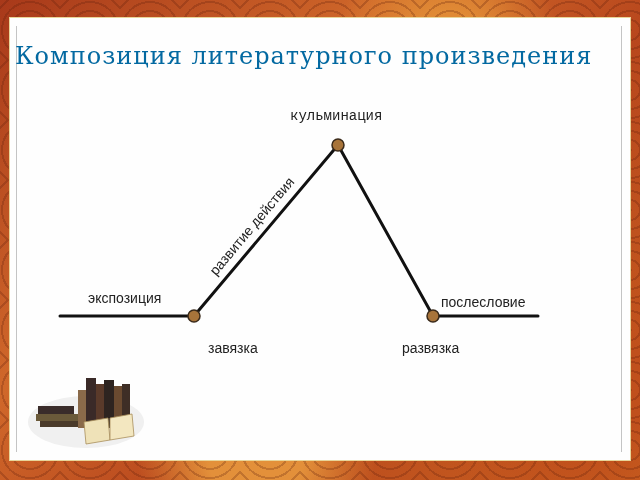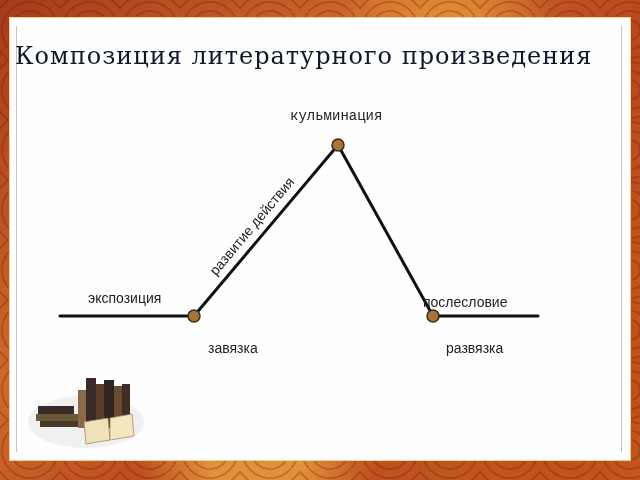--- a/index.html
+++ b/index.html
@@ -11,21 +11,21 @@
                 linear-gradient(135deg, #a8391a 0%, #d0682a 35%, #b8471d 60%, #c8601f 100%);
     font-family: "Liberation Sans", sans-serif; }
   .frame-pattern { position:absolute; inset:0; opacity:0.25;
     background-image: repeating-radial-gradient(circle at 30px 30px, #5a1a08 0 2px, transparent 2px 9px);
     background-size: 60px 60px; }
   .panel { position:absolute; left:10px; top:18px; width:620px; height:442px;
     background:#fefefe; box-shadow: 0 0 0 1px #e8d59a; }
   .panel-rule-left { position:absolute; left:6px; top:8px; bottom:8px; width:1px; background:#c4c4c4; }
   .panel-rule-right { position:absolute; right:8px; top:8px; bottom:8px; width:1px; background:#c4c4c4; }
   .title { position:absolute; left:15px; top:42px; font-family:"DejaVu Serif", serif;
-    font-size:24px; color:#0f172a; letter-spacing:1px; white-space:nowrap; }
+    font-size:24px; color:#0369a1; letter-spacing:1px; white-space:nowrap; }
   svg.diagram { position:absolute; left:0; top:0; }
   .lbl { position:absolute; font-size:14px; color:#222; white-space:nowrap; }
   .books { position:absolute; left:28px; top:370px; width:120px; height:80px; }
 </style>
 </head>
 <body>
 
 <div class="frame-pattern"></div>
 <div class="panel">
   <div class="panel-rule-left"></div>
@@ -44,23 +44,23 @@
   <g fill="#a8743a" stroke="#3a2a1a" stroke-width="1.5">
     <circle cx="194" cy="316" r="6"></circle>
     <circle cx="338" cy="145" r="6"></circle>
     <circle cx="433" cy="316" r="6"></circle>
   </g>
 </svg>
 
 <div class="lbl" style="left:290px;top:108px;font-family:Liberation Mono, monospace;">кульминация</div>
 <div class="lbl" style="left:206px;top:268px;transform-origin:0 0;transform:rotate(-50deg);">развитие действия</div>
 <div class="lbl" style="left:88px;top:290px;">экспозиция</div>
-<div class="lbl" style="left:423px;top:294px;">послесловие</div>
+<div class="lbl" style="left:441px;top:294px;">послесловие</div>
 <div class="lbl" style="left:184px;top:340px;margin-left:24px;">завязка</div>
-<div class="lbl" style="left:402px;top:340px;margin-left:44px;">развязка</div>
+<div class="lbl" style="left:402px;top:340px;">развязка</div>
 
 <svg class="books" viewBox="0 0 120 80">
   <ellipse cx="58" cy="52" rx="58" ry="26" fill="#f0f0f0"></ellipse>
   <rect x="10" y="36" width="36" height="8" fill="#3a2c2a"></rect>
   <rect x="8" y="44" width="44" height="7" fill="#6b5a3a"></rect>
   <rect x="12" y="51" width="42" height="6" fill="#4a3a2a"></rect>
   <rect x="50" y="20" width="8" height="38" fill="#8a6a4a"></rect>
   <rect x="58" y="8" width="10" height="50" fill="#3a2a28"></rect>
   <rect x="68" y="14" width="8" height="44" fill="#5a3a2a"></rect>
   <rect x="76" y="10" width="10" height="48" fill="#2e2420"></rect>

